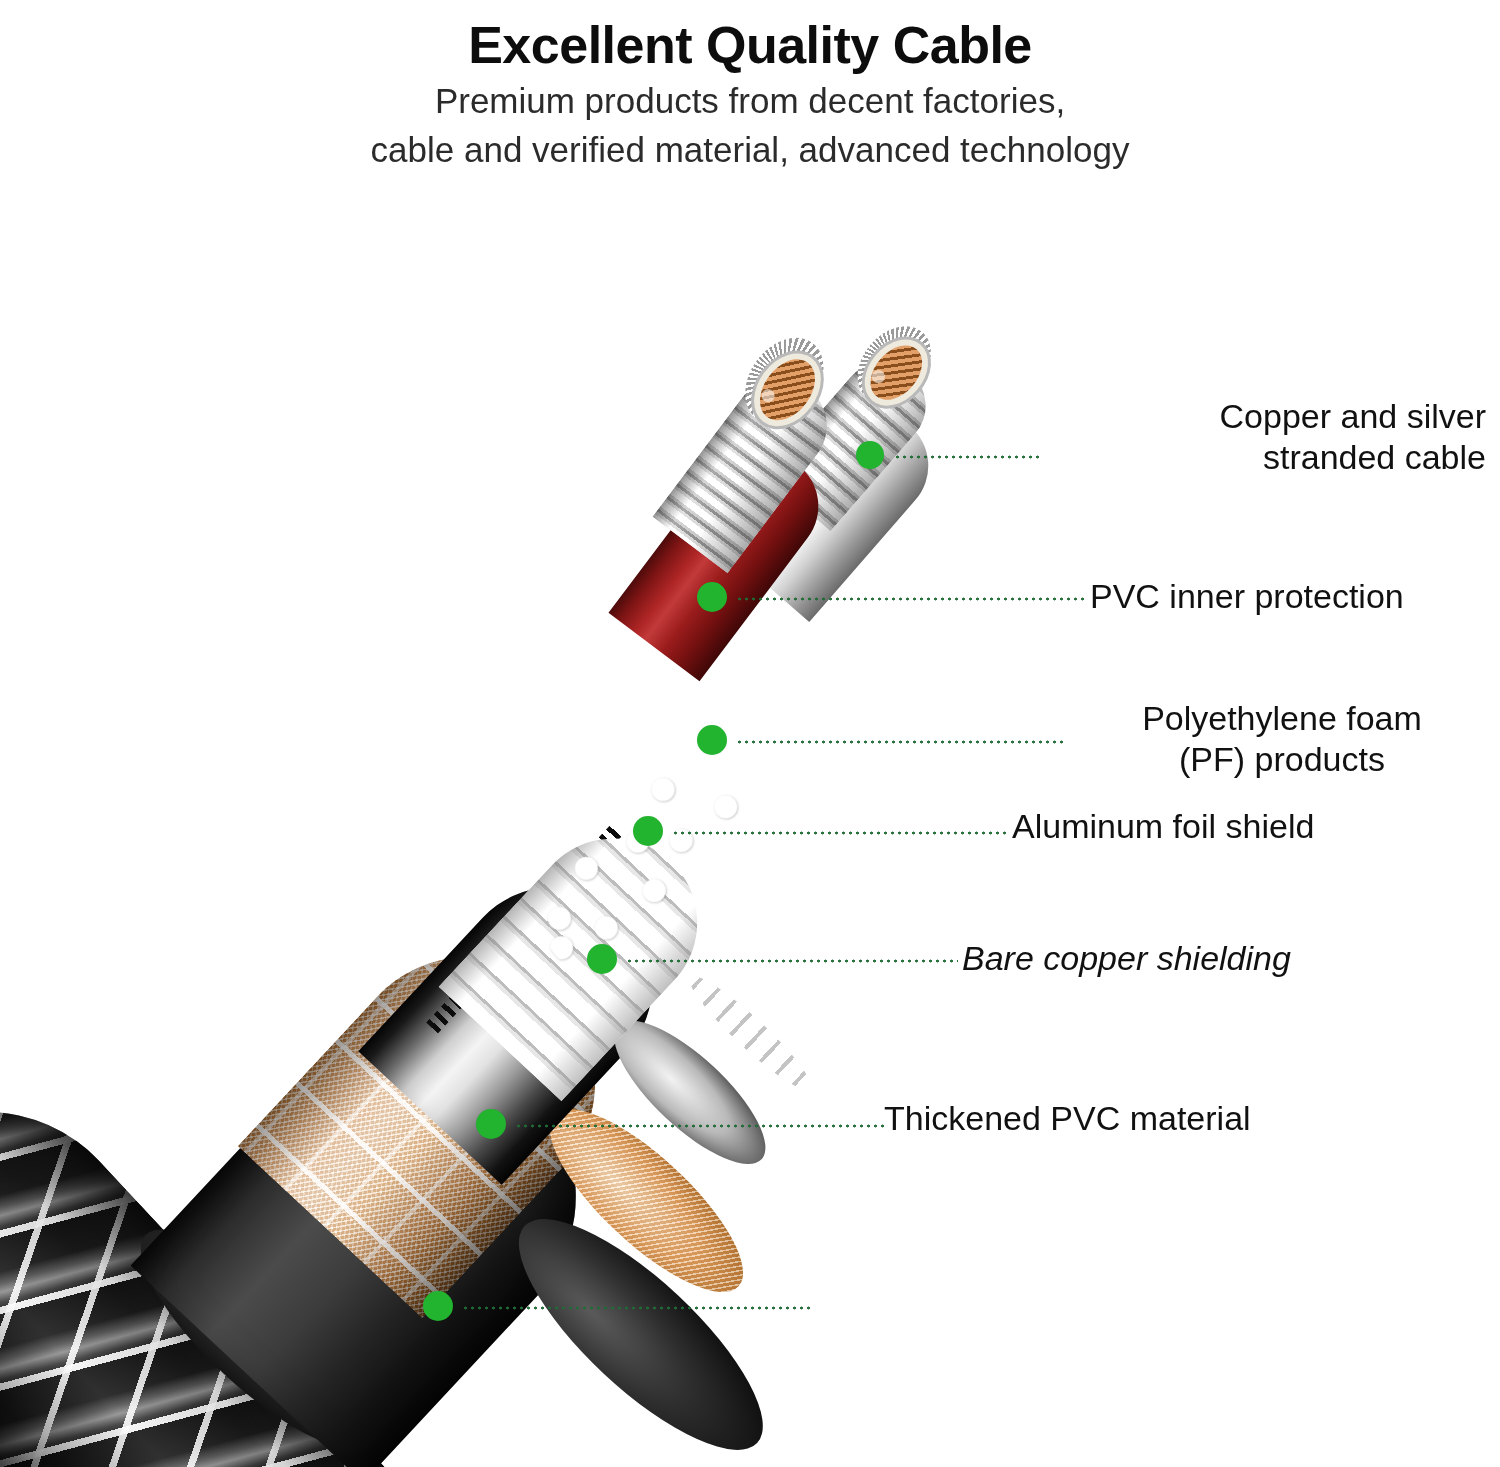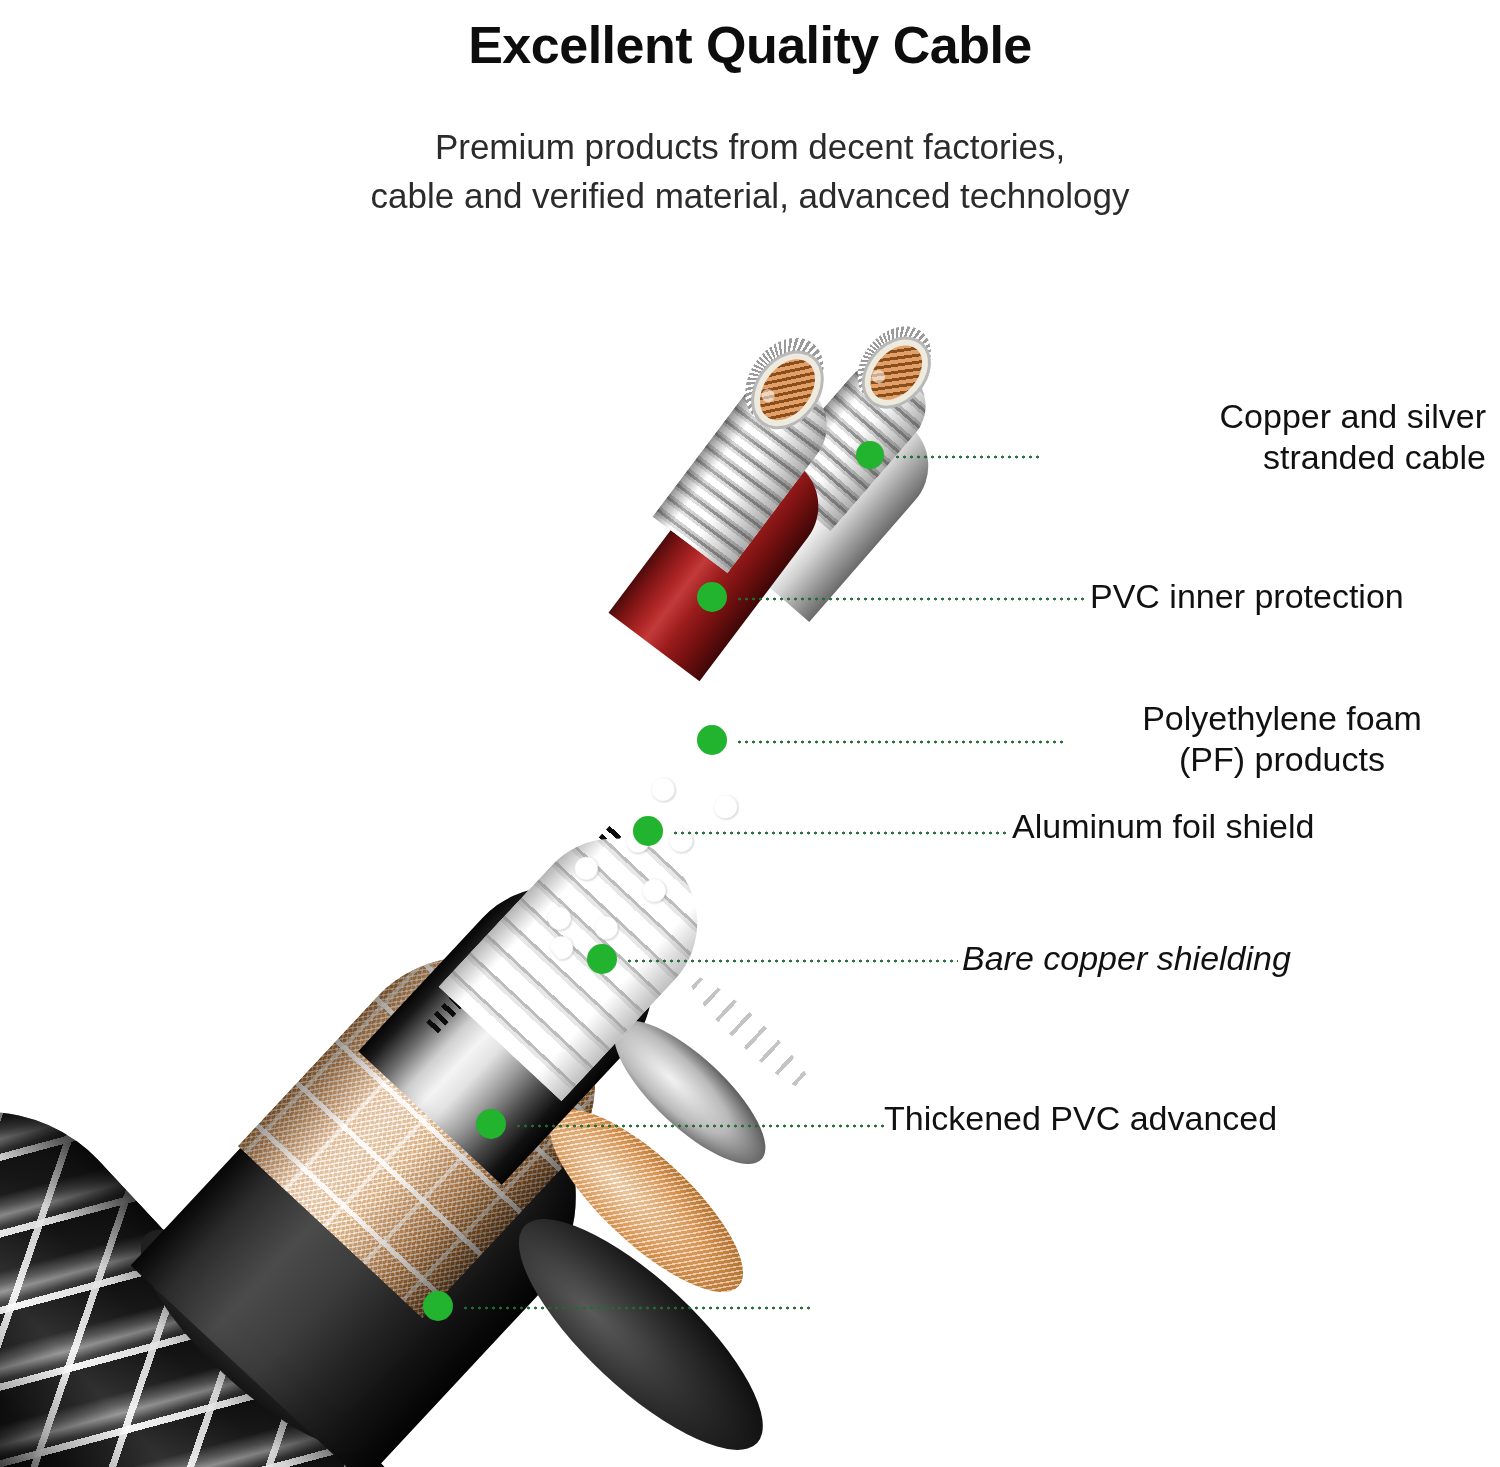--- a/index.html
+++ b/index.html
@@ -12,21 +12,20 @@
     overflow:hidden;
   }
 
   
   .header { width:100%; padding-top:16px; text-align:center; }
   .title {
     font-size:52px; font-weight:bold; letter-spacing:-0.5px;
     color:#0d0d0d; line-height:1.15;
   }
   .subtitle {
-    margin-top:46px;
     font-size:35px; font-weight:400; color:#2b2b2b;
     line-height:1.42;
   }
 
   
   .stage { position:absolute; inset:0; }
 
   
   .callout { position:absolute; font-size:34px; color:#111; line-height:1.22; white-space:pre-line; }
   .c-copper   { left:1046px; top:396px; width:440px; text-align:right; }
@@ -353,15 +352,15 @@
   <div class="dot" style="left:476px; top:1109px;"></div>
   <div class="dot" style="left:423px; top:1291px;"></div>
 
   <div class="callout c-copper">Copper and silver
 stranded cable</div>
   <div class="callout c-pvcinner">PVC inner protection</div>
   <div class="callout c-foam">Polyethylene foam
 (PF) products</div>
   <div class="callout c-foil">Aluminum foil shield</div>
   <div class="callout c-bare">Bare copper shielding</div>
-  <div class="callout c-thick">Thickened PVC advanced</div>
+  <div class="callout c-thick">Thickened PVC material</div>
 
 </div>
 
 </body></html>

